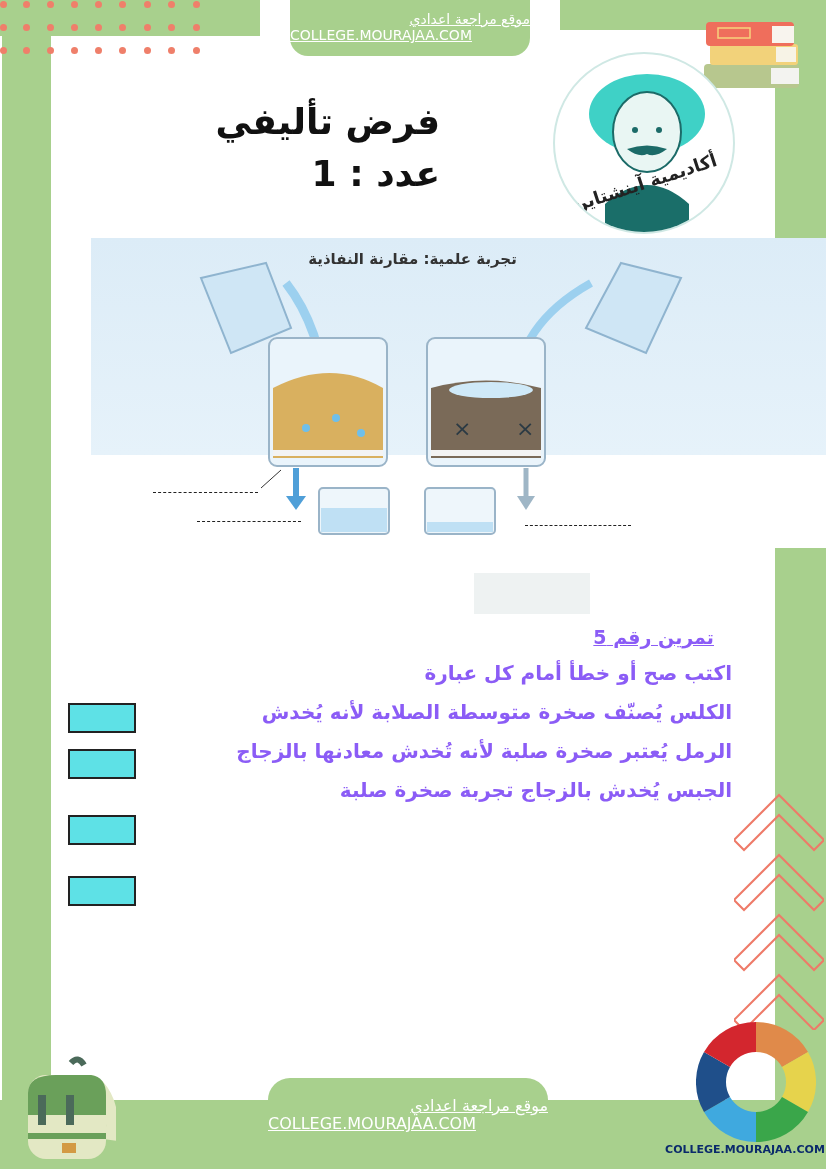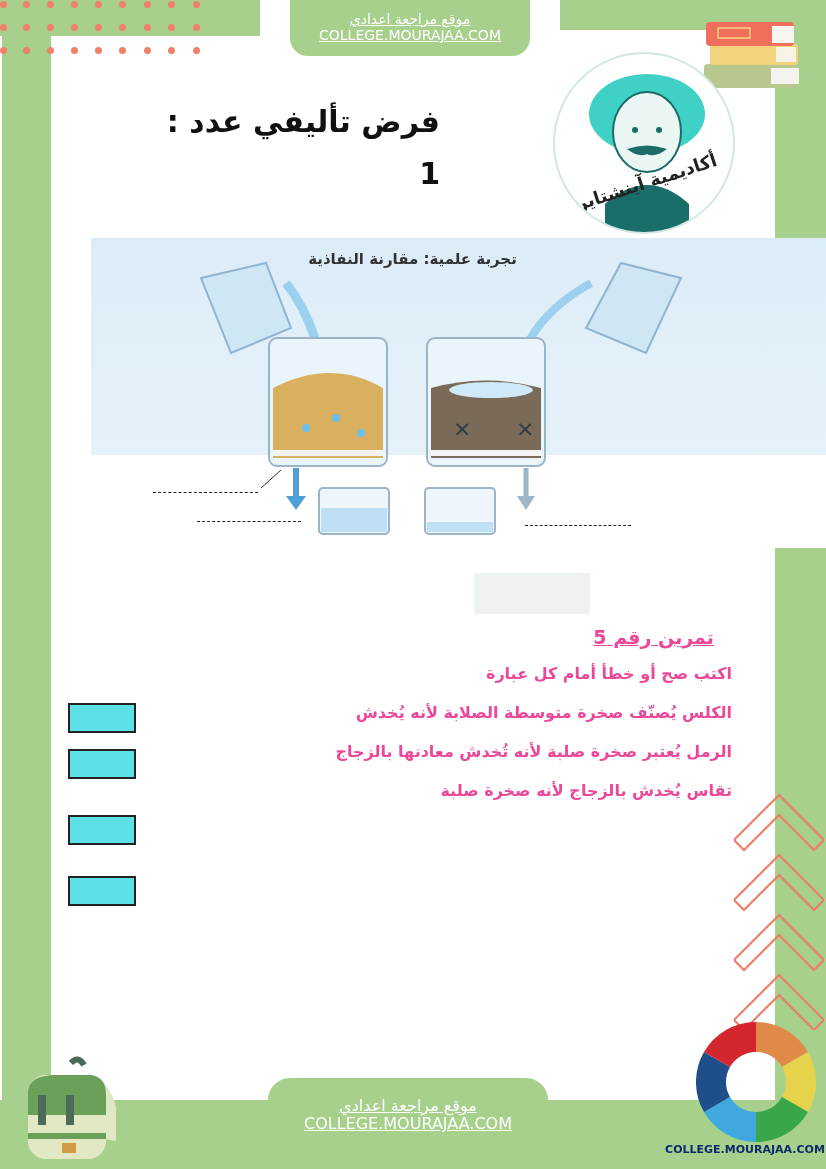--- a/index.html
+++ b/index.html
@@ -9,41 +9,41 @@
   #top-band-left { left:0; top:0; width:260px; height:36px; }
   #right-strip { left:775px; top:0; width:51px; height:1169px; }
   #top-band-right { left:560px; top:0; width:266px; height:30px; }
   #top-tab { left:290px; top:0; width:240px; height:56px; border-radius:0 0 18px 18px; }
   #bottom-band { left:0; top:1100px; width:826px; height:69px; }
   #bottom-tab { left:268px; top:1078px; width:280px; height:91px; border-radius:22px 22px 0 0; }
 
   .dots { position:absolute; left:0; top:0; width:200px; height:55px; }
   .dot { position:absolute; width:7px; height:7px; border-radius:50%; background:#ef7f6a; }
 
-  .site-label { position:absolute; color:#fff; text-align:center; text-decoration:underline; line-height:1.15; font-family:"DejaVu Sans", sans-serif; }
+  .site-label { position:absolute; color:#fff; text-decoration:underline; line-height:1.15; font-family:"DejaVu Sans", sans-serif; }
   #top-site { left:290px; top:11px; width:240px; font-size:14px; }
   #bottom-site { left:268px; top:1097px; width:280px; font-size:16px; }
   .site-label .ar { direction:rtl; display:block; }
 
-  #title { position:absolute; left:140px; top:96px; width:300px; direction:rtl; text-align:right; font-weight:bold; font-size:30px; line-height:52px; color:#111; font-family:"DejaVu Sans", sans-serif; }
+  #title { position:absolute; left:140px; top:96px; width:300px; direction:rtl; text-align:right; font-weight:bold; font-size:36px; line-height:52px; color:#111; font-family:"DejaVu Sans", sans-serif; }
 
   #logo { position:absolute; left:553px; top:52px; width:178px; height:178px; border-radius:50%; border:2px solid #cfe8e4; background:#fff; overflow:hidden; }
   #logo-text { position:absolute; left:0; top:118px; width:178px; text-align:center; direction:rtl; font-weight:bold; font-size:18px; color:#222; transform:rotate(-18deg); }
 
   #books { position:absolute; left:696px; top:14px; width:110px; height:80px; }
 
   #figure { position:absolute; left:91px; top:238px; width:750px; height:310px; background:linear-gradient(#dcecf7 0%, #e6f2fa 70%, #ffffff 70%); overflow:hidden; }
   #figure-title { position:absolute; left:0; width:643px; top:12px; text-align:center; direction:rtl; font-weight:bold; font-size:15px; color:#333; }
   .blank-line { position:absolute; border-top:1px dashed #222; height:0; }
 
   #grey-box { position:absolute; left:474px; top:573px; width:116px; height:41px; background:#eef2f2; }
 
-  #exercise { position:absolute; left:150px; top:620px; width:582px; direction:rtl; text-align:right; font-weight:bold; color:#ec4899; font-family:"DejaVu Sans", sans-serif; }
+  #exercise { position:absolute; left:150px; top:620px; width:582px; direction:rtl; text-align:right; font-weight:bold; color:#8b5cf6; font-family:"DejaVu Sans", sans-serif; }
   #ex-title { font-size:19px; text-decoration:underline; padding-right:18px; line-height:34px; }
-  .ex-line { font-size:16px; line-height:39px; white-space:nowrap; }
+  .ex-line { font-size:20px; line-height:39px; white-space:nowrap; }
 
   .answer-box { position:absolute; left:68px; width:68px; height:30px; background:#5ee1e6; border:2px solid #222; box-sizing:border-box; }
 
   .chevrons { position:absolute; left:734px; top:790px; width:90px; height:240px; }
 
   #wheel { position:absolute; left:696px; top:1022px; width:120px; height:120px; }
   #wheel-caption { position:absolute; left:664px; top:1143px; width:162px; text-align:center; font-weight:bold; font-size:11px; color:#0b2a6b; font-family:"DejaVu Sans", sans-serif; }
 
   #backpack { position:absolute; left:16px; top:1055px; width:100px; height:110px; }
 </style>
@@ -161,21 +161,21 @@
   <div class="blank-line" style="left:434px;top:287px;width:106px"></div>
 </div>
 
 <div id="grey-box"></div>
 
 <div id="exercise">
   <div id="ex-title">تمرين رقم 5</div>
   <div class="ex-line">اكتب صح أو خطأ أمام كل عبارة</div>
   <div class="ex-line">الكلس يُصنّف صخرة متوسطة الصلابة لأنه يُخدش</div>
   <div class="ex-line">الرمل يُعتبر صخرة صلبة لأنه تُخدش معادنها بالزجاج</div>
-  <div class="ex-line">تقاس يُخدش بالزجاج لأنه صخرة صلبة</div>
+  <div class="ex-line">الجبس يُخدش بالزجاج تجربة صخرة صلبة</div>
 </div>
 
 <div class="answer-box" style="top:703px"></div>
 <div class="answer-box" style="top:749px"></div>
 <div class="answer-box" style="top:815px"></div>
 <div class="answer-box" style="top:876px"></div>
 
 <svg class="chevrons" viewBox="0 0 90 240">
   <g fill="none" stroke="#ee7a68" stroke-width="2">
     <path d="M0 50 L45 5 L90 50 L80 60 L45 25 L10 60 Z"></path>

